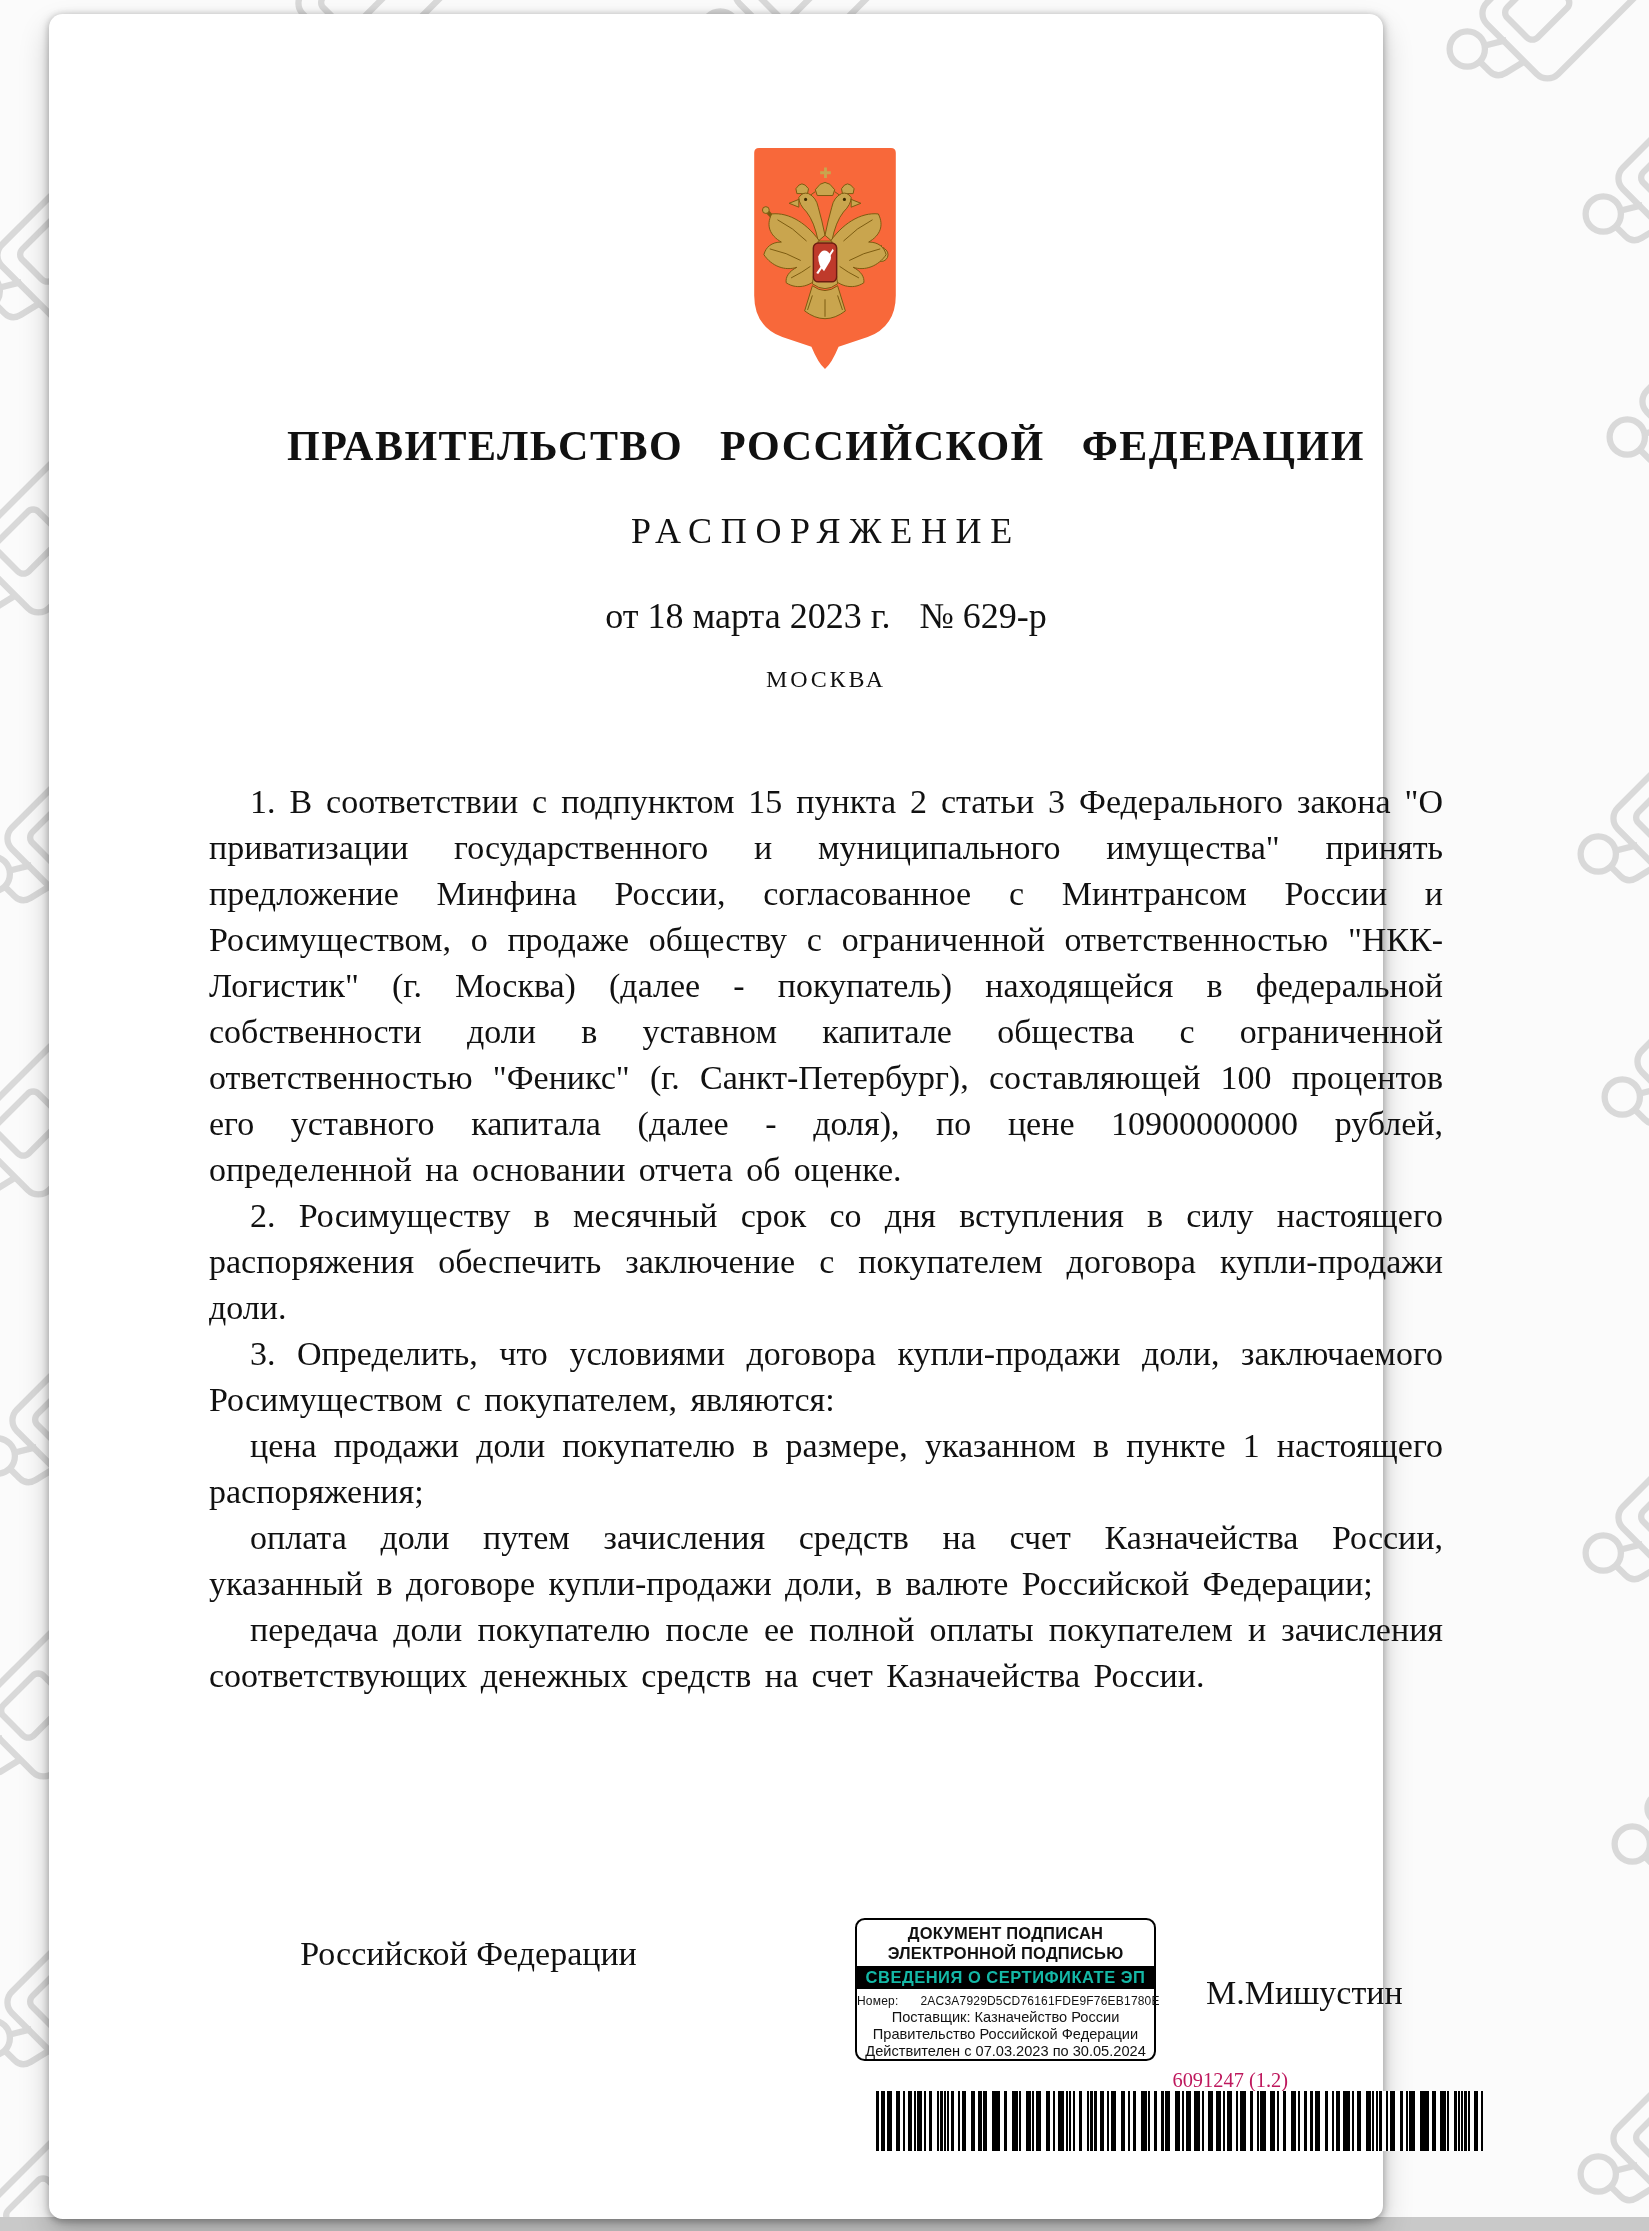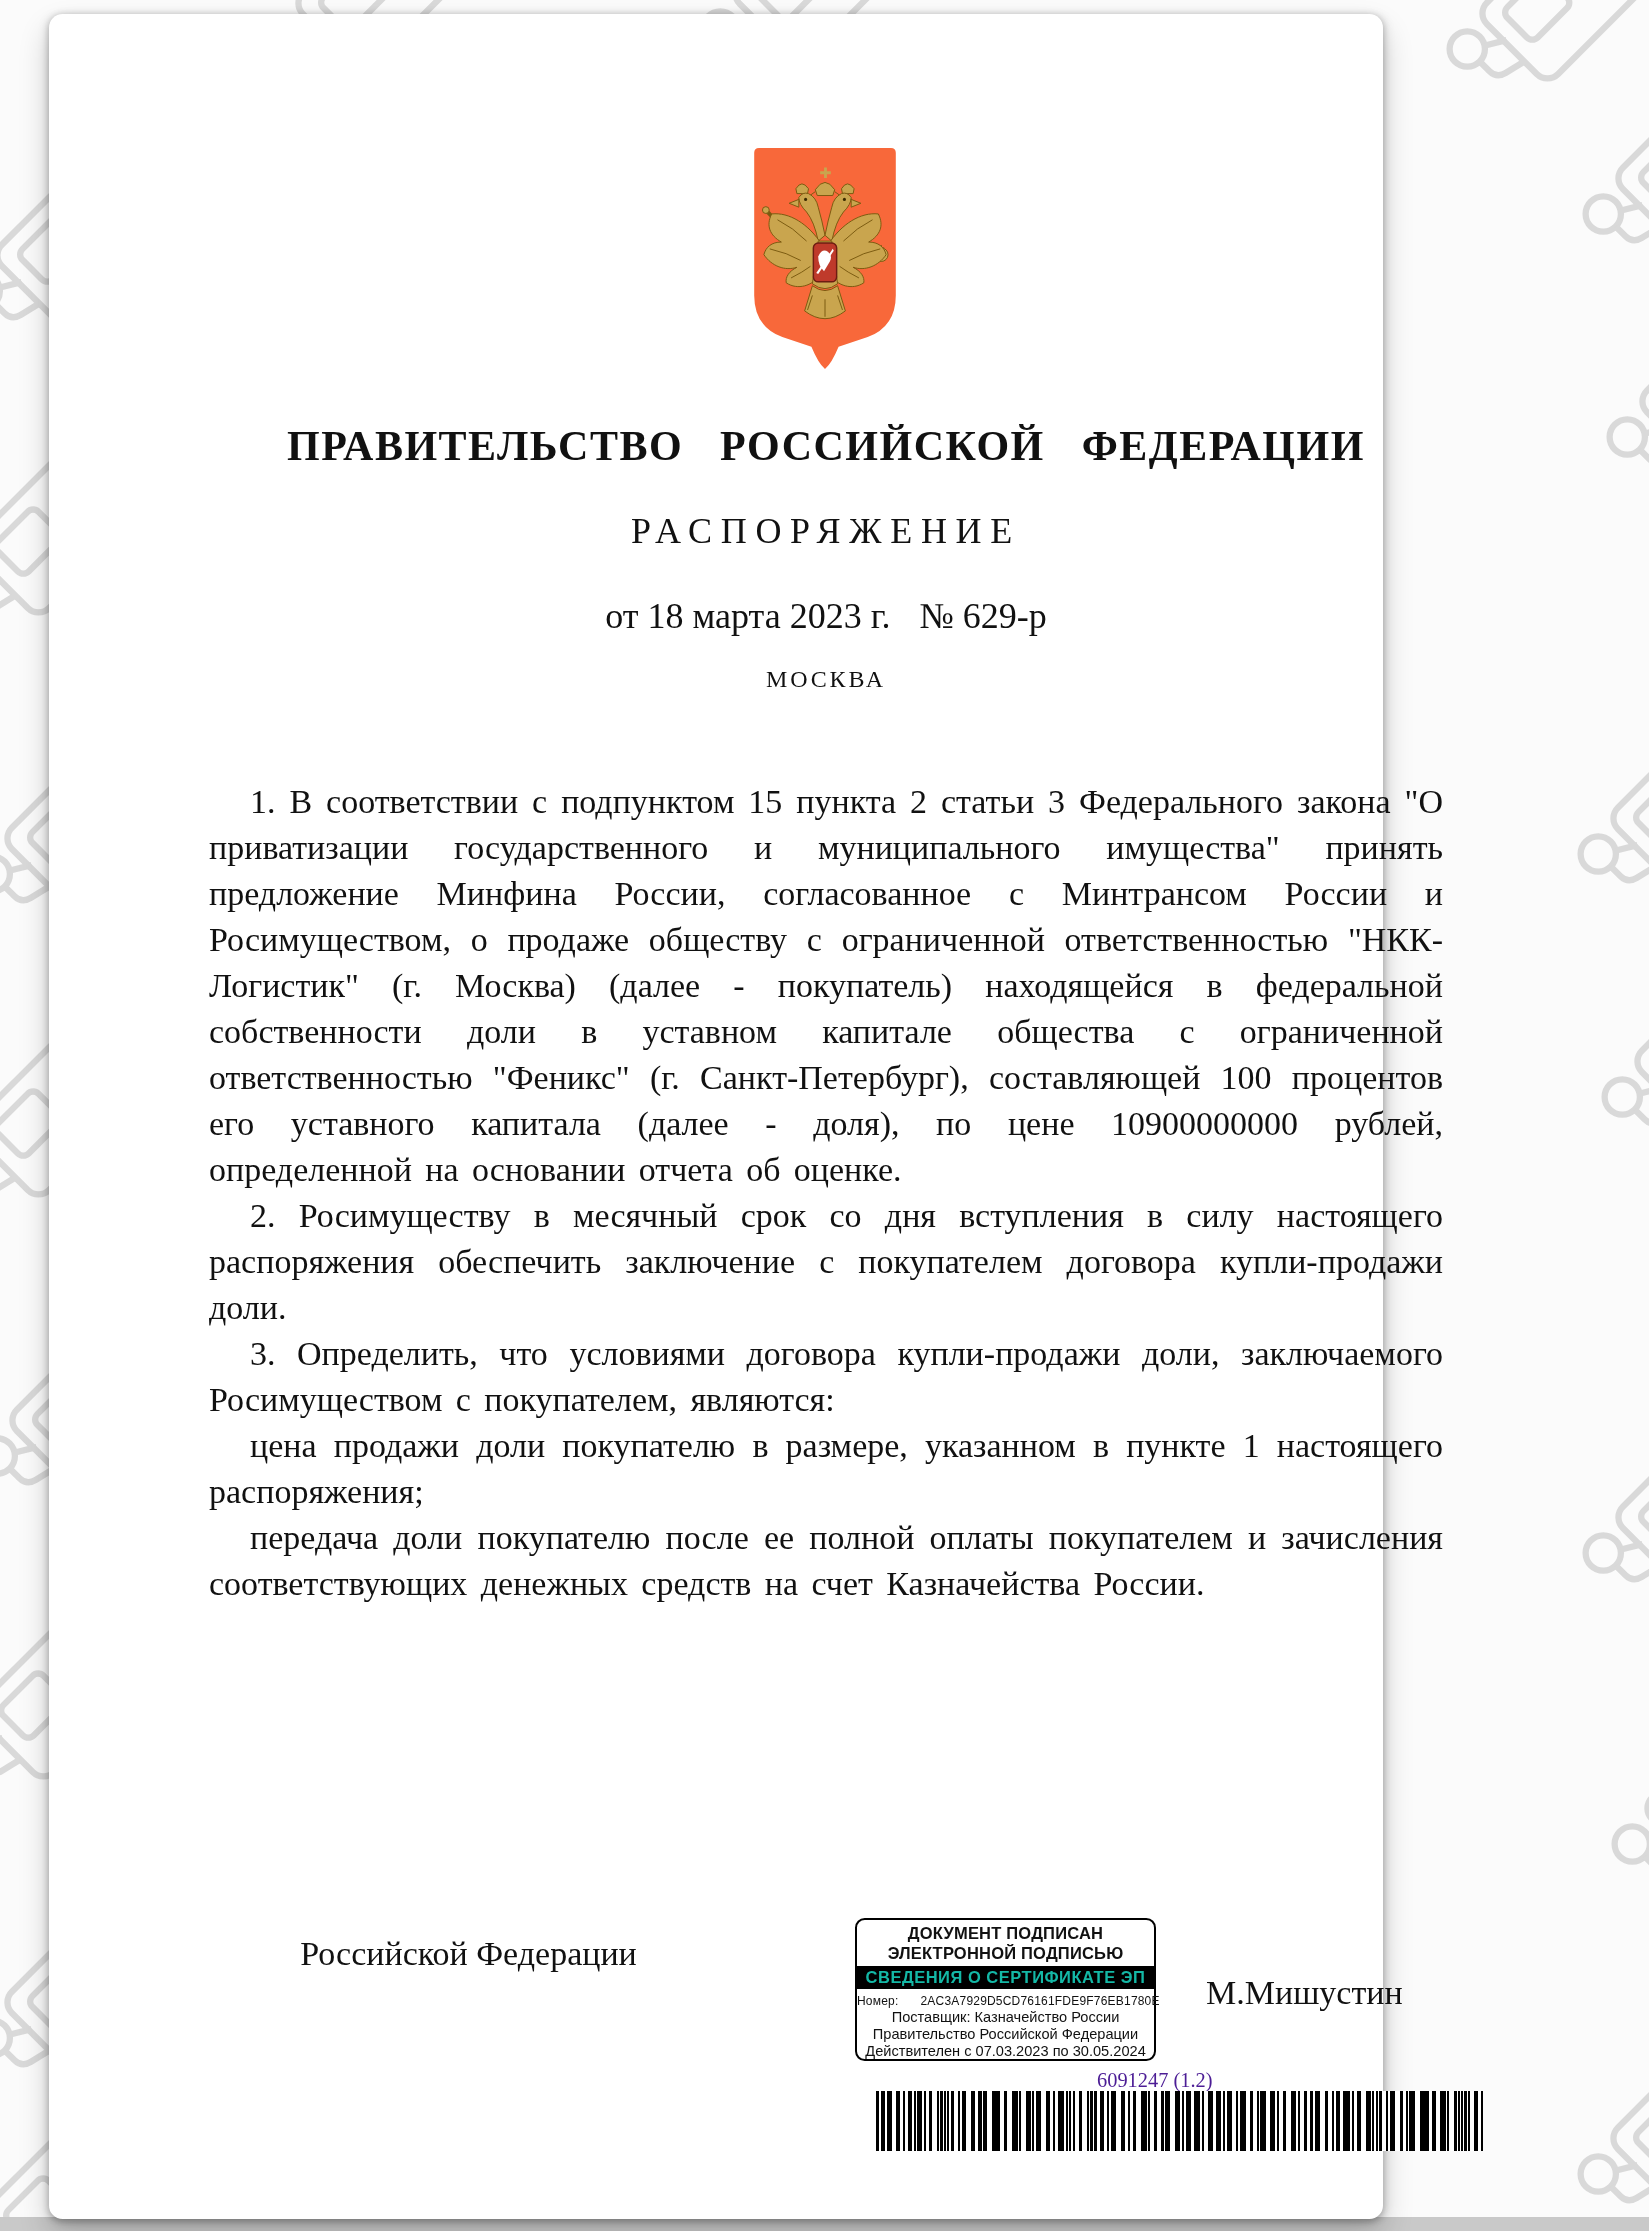--- a/index.html
+++ b/index.html
@@ -58,22 +58,22 @@
   .stamp-title{font-weight:bold;font-size:16.5px;line-height:19.4px;letter-spacing:0.2px;}
   .stamp-band{
     margin-top:2.9px;background:#000;color:#14b8a6;font-weight:bold;
     font-size:16.5px;line-height:23px;letter-spacing:0.5px;white-space:nowrap;
   }
   .stamp-number{margin-top:4.9px;font-size:12px;line-height:14.6px;letter-spacing:0.2px;white-space:nowrap;}
   .stamp-number .lbl{margin-right:22px;}
   .stamp-row{font-size:14.6px;line-height:17px;white-space:nowrap;}
   
   .barcode-label{
-    position:absolute;left:1048px;top:2055px;width:191px;
-    font-size:20.4px;color:#4c1d95;white-space:nowrap;
+    position:absolute;left:1048px;top:2055px;width:191px;text-align:right;
+    font-size:20.4px;color:#be185d;white-space:nowrap;
   }
   .barcode{
     position:absolute;left:827px;top:2077px;width:607px;height:60px;background-color:#fff;
     background-image:
       repeating-linear-gradient(90deg,#000 0 1.9px,transparent 1.9px 6.8px),
       repeating-linear-gradient(90deg,#000 0 2.9px,transparent 2.9px 10.7px),
       repeating-linear-gradient(90deg,transparent 0 4.9px,#000 4.9px 6.8px,transparent 6.8px 16.5px);
   }
 </style>
 </head>
@@ -201,20 +201,21 @@
   <div class="date-line">
     <span>от 18 марта 2023 г.</span><span class="doc-number">№ 629-р</span>
   </div>
   <div class="city">МОСКВА</div>
 
   <div class="doc-body">
     <p>1. В соответствии с подпунктом 15 пункта 2 статьи 3 Федерального закона "О приватизации государственного и муниципального имущества" принять предложение Минфина России, согласованное с Минтрансом России и Росимуществом, о продаже обществу с ограниченной ответственностью "НКК-Логистик" (г. Москва) (далее - покупатель) находящейся в федеральной собственности доли в уставном капитале общества с ограниченной ответственностью "Феникс" (г. Санкт-Петербург), составляющей 100 процентов его уставного капитала (далее - доля), по цене 10900000000 рублей, определенной на основании отчета об оценке.</p>
     <p>2. Росимуществу в месячный срок со дня вступления в силу настоящего распоряжения обеспечить заключение с покупателем договора купли-продажи доли.</p>
     <p>3. Определить, что условиями договора купли-продажи доли, заключаемого Росимуществом с покупателем, являются:</p>
     <p>цена продажи доли покупателю в размере, указанном в пункте 1 настоящего распоряжения;</p>
+    <p>оплата доли путем зачисления средств на счет Казначейства России, указанный в договоре купли-продажи доли, в валюте Российской Федерации;</p>
     <p>передача доли покупателю после ее полной оплаты покупателем и зачисления соответствующих денежных средств на счет Казначейства России.</p>
   </div>
 
   <div class="sig-block">
     <div>Российской Федерации</div>
   </div>
   <div class="sig-name">М.Мишустин</div>
 
   <div class="stamp">
     <div class="stamp-title">ДОКУМЕНТ ПОДПИСАН</div>

